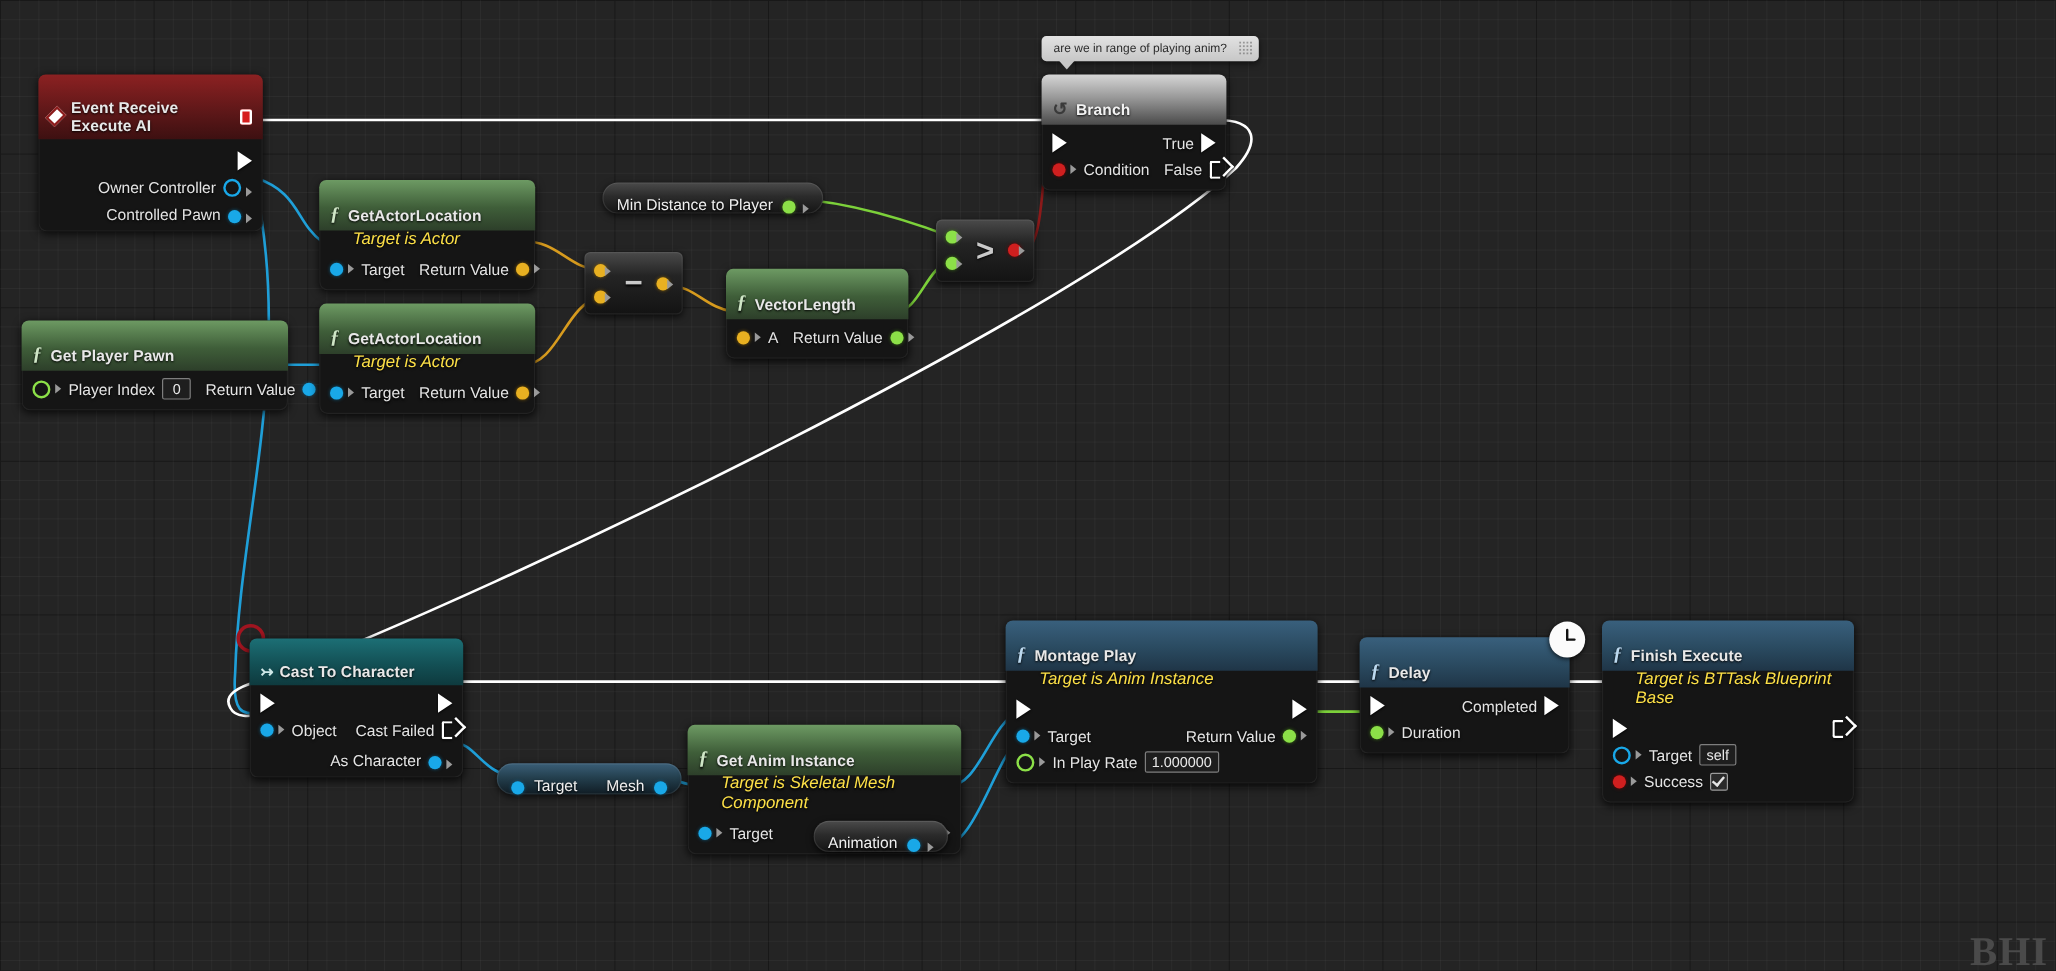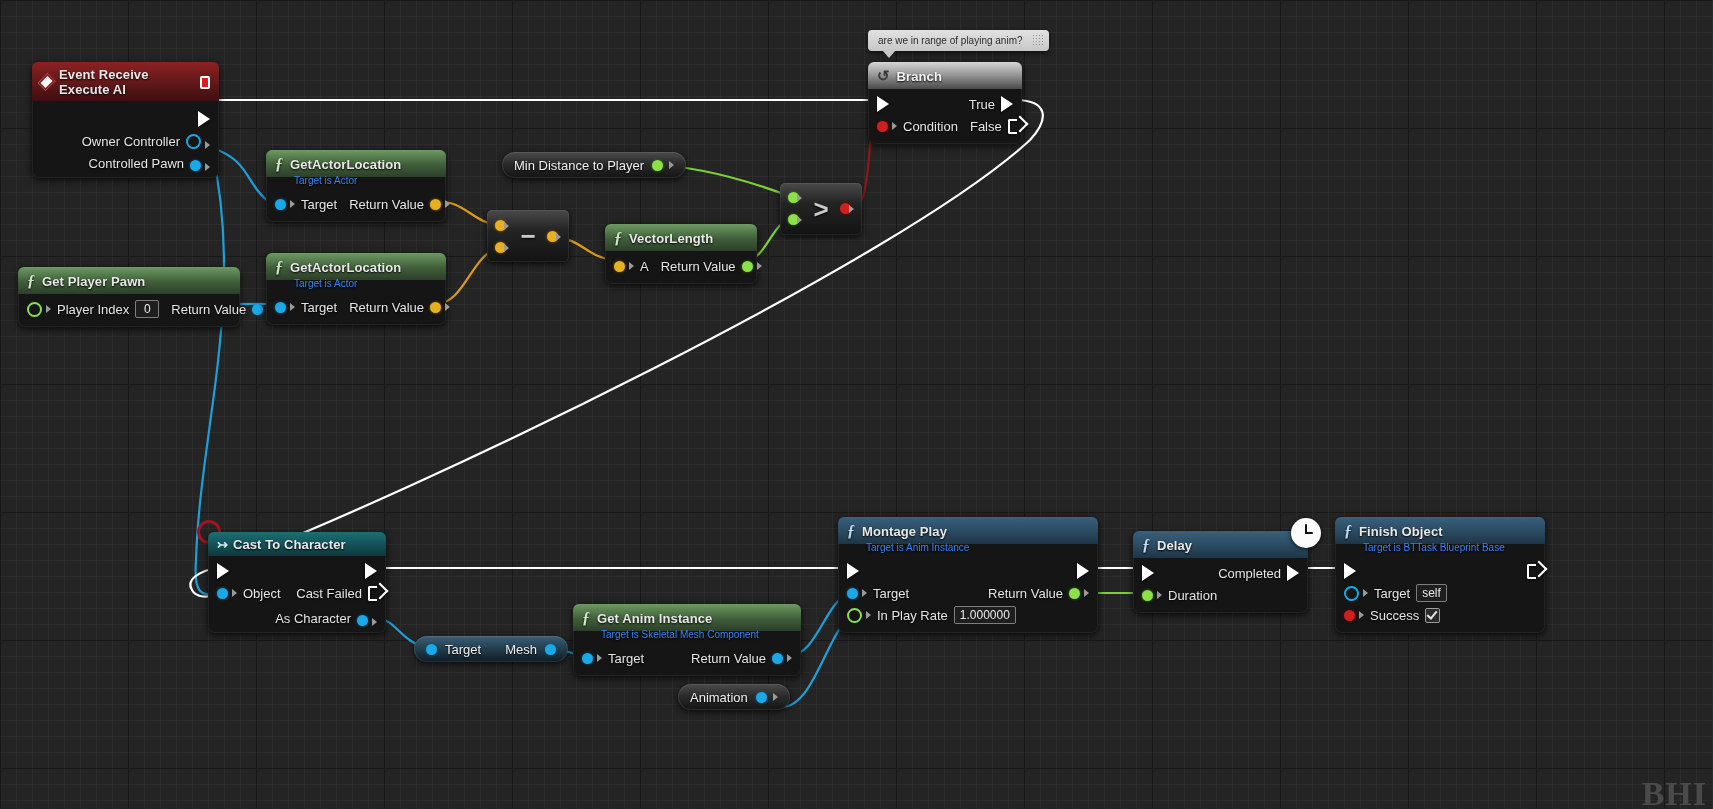--- a/index.html
+++ b/index.html
@@ -11,23 +11,23 @@
       linear-gradient(to right, rgba(255,255,255,.035) 1px, transparent 1px),
       linear-gradient(to bottom, rgba(255,255,255,.035) 1px, transparent 1px),
       linear-gradient(to right, rgba(0,0,0,.55) 1px, transparent 1px),
       linear-gradient(to bottom, rgba(0,0,0,.55) 1px, transparent 1px);
     background-size:16px 16px,16px 16px,128px 128px,128px 128px;
   }
   #wires{position:absolute;left:0;top:0;width:1713px;height:809px;pointer-events:none;}
   .node{position:absolute;border-radius:7px;background:#151515;
         box-shadow:0 2px 7px rgba(0,0,0,.75), inset 0 0 0 1px rgba(255,255,255,.06);
         color:#e8e8e8;}
-  .hdr{border-radius:6px 6px 0 0;padding:5px 9px 4px 9px;display:flex;align-items:center;gap:7px;}
+  .hdr{border-radius:6px 6px 0 0;padding:20px 9px 4px 9px;display:flex;align-items:center;gap:7px;}
   .hdr .ttl{font-size:13px;font-weight:bold;letter-spacing:.1px;text-shadow:0 1px 2px #000;}
-  .sub{font-size:10px;color:#3b82f6;margin:-2px 0 3px 28px;text-shadow:0 1px 2px #000;}
+  .sub{font-size:14px;font-style:italic;color:#fde047;margin:-2px 0 3px 28px;text-shadow:0 1px 2px #000;}
   .hdr-green{background:linear-gradient(180deg,#6d9a63 0%,#3f5e39 55%,#2d3f2a 100%);}
   .hdr-blue{background:linear-gradient(180deg,#39607d 0%,#2a4a60 55%,#1f3547 100%);}
   .hdr-red{background:linear-gradient(180deg,#8c2122 0%,#5c1718 60%,#3d1011 100%);}
   .hdr-cyan{background:linear-gradient(180deg,#1c6f75 0%,#135055 55%,#0e3a3e 100%);}
   .hdr-gray{background:linear-gradient(180deg,#d6d6d6 0%,#9a9a9a 45%,#4a4a4a 100%);}
   .body{padding:4px 0 7px 0;}
   .row{display:flex;align-items:center;height:22px;padding:0 9px;font-size:13px;gap:6px;}
   .row .lbl{color:#e4e4e4;text-shadow:0 1px 2px #000;white-space:nowrap;}
   .row.out{justify-content:flex-end;align-items:flex-end;}
   .spacer{flex:1;}
@@ -54,21 +54,21 @@
   .exec.hollow::before{content:"";position:absolute;left:6px;top:-1px;width:10px;height:10px;
     border-right:2px solid #fff;border-bottom:2px solid #fff;transform:rotate(-45deg);
     transform-origin:center;}
   .valbox{border:1px solid #7e7e7e;background:#1e1e1e;color:#e9e9e9;font-size:12px;
           padding:1px 5px;border-radius:2px;min-width:12px;text-align:center;}
   .chk{width:13px;height:13px;border:1px solid #9b9b9b;background:#2a2a2a;border-radius:2px;
        position:relative;}
   .chk::after{content:"";position:absolute;left:3px;top:0px;width:4px;height:8px;
        border-right:2px solid #e4e4e4;border-bottom:2px solid #e4e4e4;transform:rotate(40deg);}
   .varnode{position:absolute;border-radius:13px;padding:0 12px;height:26px;display:flex;
-           align-items:center;gap:8px;font-size:13px;color:#efefef;
+           align-items:flex-end;gap:8px;font-size:13px;color:#efefef;
            background:linear-gradient(180deg,#4b4b4b 0%,#2b2b2b 45%,#141414 100%);
            box-shadow:0 2px 6px rgba(0,0,0,.7),inset 0 0 0 1px rgba(255,255,255,.09);
            text-shadow:0 1px 2px #000;}
   .varnode.blue{background:linear-gradient(180deg,#3b5f78 0%,#24404f 45%,#101c24 100%);}
   .opnode{position:absolute;border-radius:5px;display:flex;flex-direction:column;
           justify-content:center;
           background:linear-gradient(180deg,#4a4a4a 0%,#242424 38%,#131313 100%);
           box-shadow:0 2px 6px rgba(0,0,0,.7),inset 0 0 0 1px rgba(255,255,255,.07);}
   .opglyph{position:absolute;left:50%;top:50%;transform:translate(-50%,-50%);
            color:#c9c9c9;font-size:26px;font-weight:bold;text-shadow:0 1px 2px #000;}
@@ -417,21 +417,21 @@
         <span class="arrowlet"></span>
         <span class="lbl">Duration</span>
       </div>
     </div>
   </div>
   <div class="clockbadge" style="left:1291px;top:518px;"></div>
 
   <div class="node" style="left:1335px;top:517px;width:210px;">
     <div class="hdr hdr-blue">
       <span class="fx blue">ƒ</span>
-      <span class="ttl">Finish Object</span>
+      <span class="ttl">Finish Execute</span>
     </div>
     <div class="sub">Target is BTTask Blueprint Base</div>
     <div class="body">
       <div class="row">
         <span class="exec"></span>
         <span class="spacer"></span>
         <span class="exec hollow"></span>
       </div>
       <div class="row">
         <span class="pin ring"></span>

